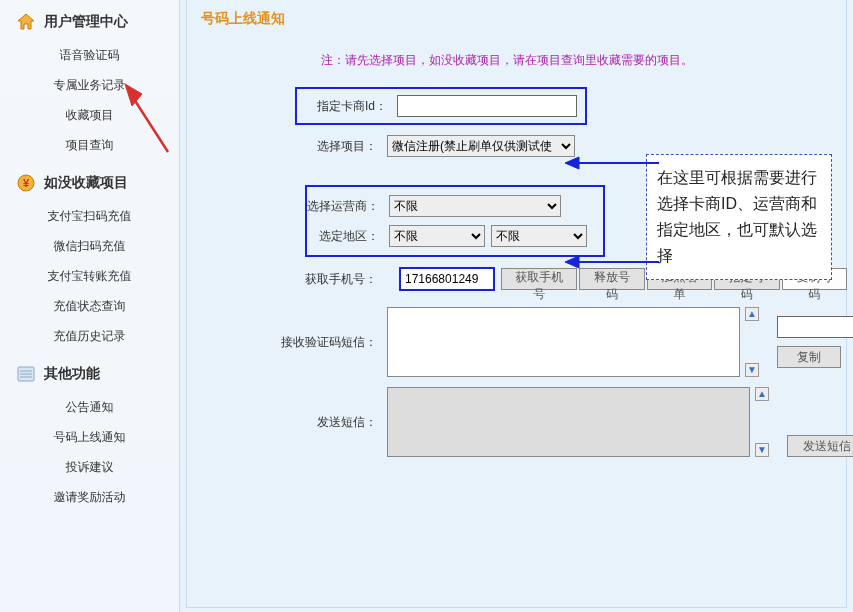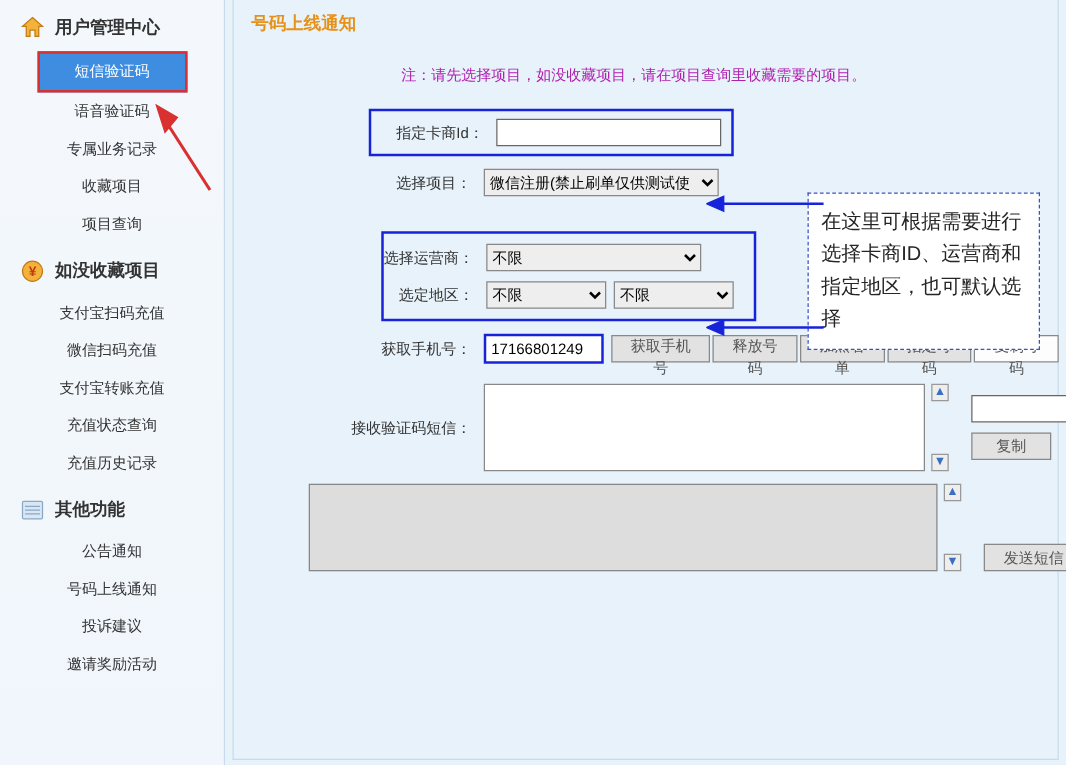--- a/index.html
+++ b/index.html
@@ -232,21 +232,20 @@
   <div class="sidebar">
 
     <div class="sidebar-section-header">
       <span class="icon">
         <svg width="20" height="20" viewBox="0 0 20 20">
           <polygon points="10,2 18,9 15,9 15,17 12,17 12,12 8,12 8,17 5,17 5,9 2,9" fill="#f2b23c" stroke="#c47a10" stroke-width="1"></polygon>
         </svg>
       </span>
       <span>用户管理中心</span>
     </div>
-    <div class="sidebar-item active">短信验证码</div>
     <div class="sidebar-item">语音验证码</div>
     <div class="sidebar-item">专属业务记录</div>
     <div class="sidebar-item">收藏项目</div>
     <div class="sidebar-item">项目查询</div>
 
     <div class="divider"></div>
     <div class="sidebar-section-header">
       <span class="icon">
         <svg width="20" height="20" viewBox="0 0 20 20">
           <circle cx="10" cy="10" r="8" fill="#f2b23c" stroke="#c47a10" stroke-width="1"></circle>
@@ -317,21 +316,21 @@
               <select class="sel sel-w3">
                 <option>不限</option>
               </select>
               <select class="sel sel-w3">
                 <option>不限</option>
               </select>
             </div>
           </div>
         </div>
 
-        <div class="form-row" style="margin-top:10px; width:600px;">
+        <div class="form-row" style="margin-top:10px; width:600px;gap:12px;">
           <span class="form-label">获取手机号：</span>
           <div class="form-control">
             <input type="text" class="field" style="width: 96px; border: 2px solid rgb(23, 35, 217); height: 24px;" value="17166801249">
             <div class="btn-row">
               <button class="btn">获取手机号</button>
               <button class="btn">释放号码</button>
               <button class="btn">加黑名单</button>
               <button class="btn">指定号码</button>
               <button class="btn light">复制号码</button>
             </div>
@@ -347,20 +346,21 @@
               <div class="scroll-down">▼</div>
             </div>
             <div class="side-copy">
               <input type="text" class="field" style="width: 90px;" value="">
               <button class="btn" style="width:60px;">复制</button>
             </div>
           </div>
         </div>
 
         <div class="form-row" style="align-items:center; width:620px; margin-top:8px;">
+          <span class="form-label">发送短信：</span>
           <div class="form-control">
             <textarea class="textarea-box" style="width: 280px; background: rgb(221, 221, 221);"></textarea>
             <div class="scrolls">
               <div class="scroll-up">▲</div>
               <div class="scroll-down">▼</div>
             </div>
             <div class="side-copy" style="justify-content:flex-end; height:70px;">
               <div style="flex:1;"></div>
               <button class="btn" style="width:80px;">发送短信</button>
             </div>

